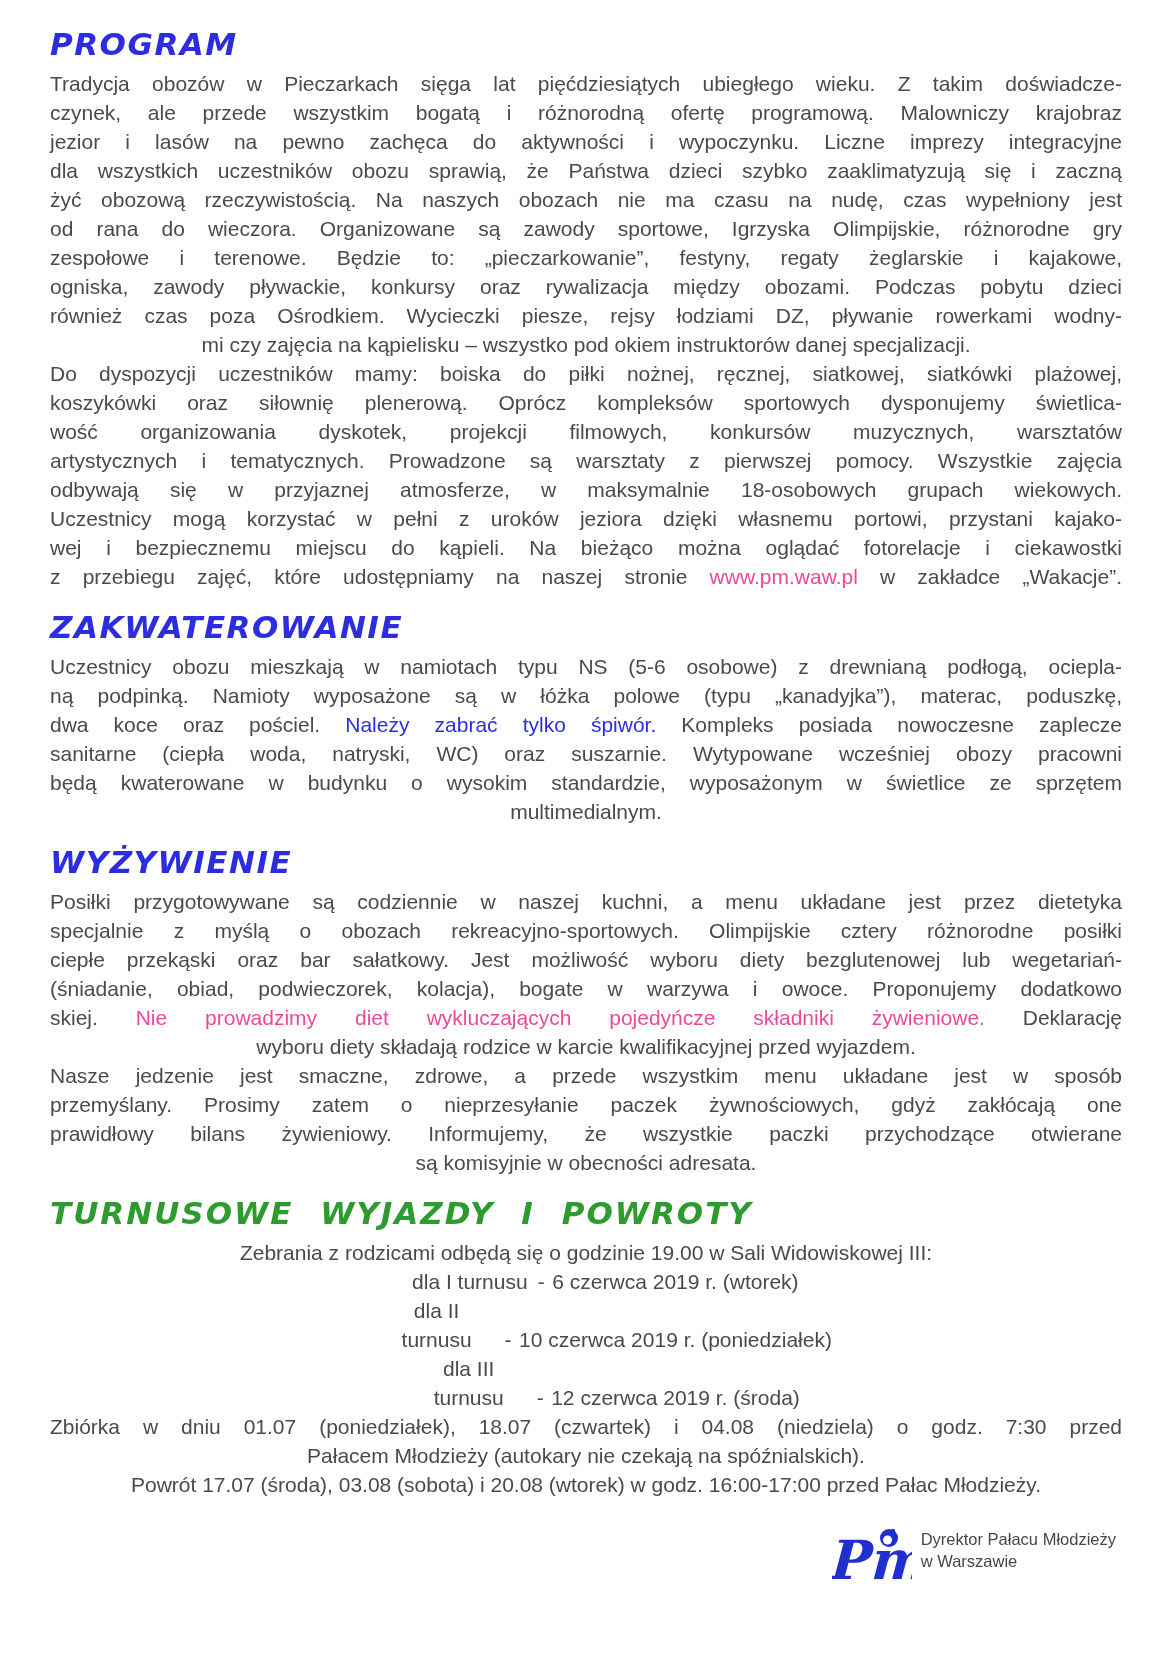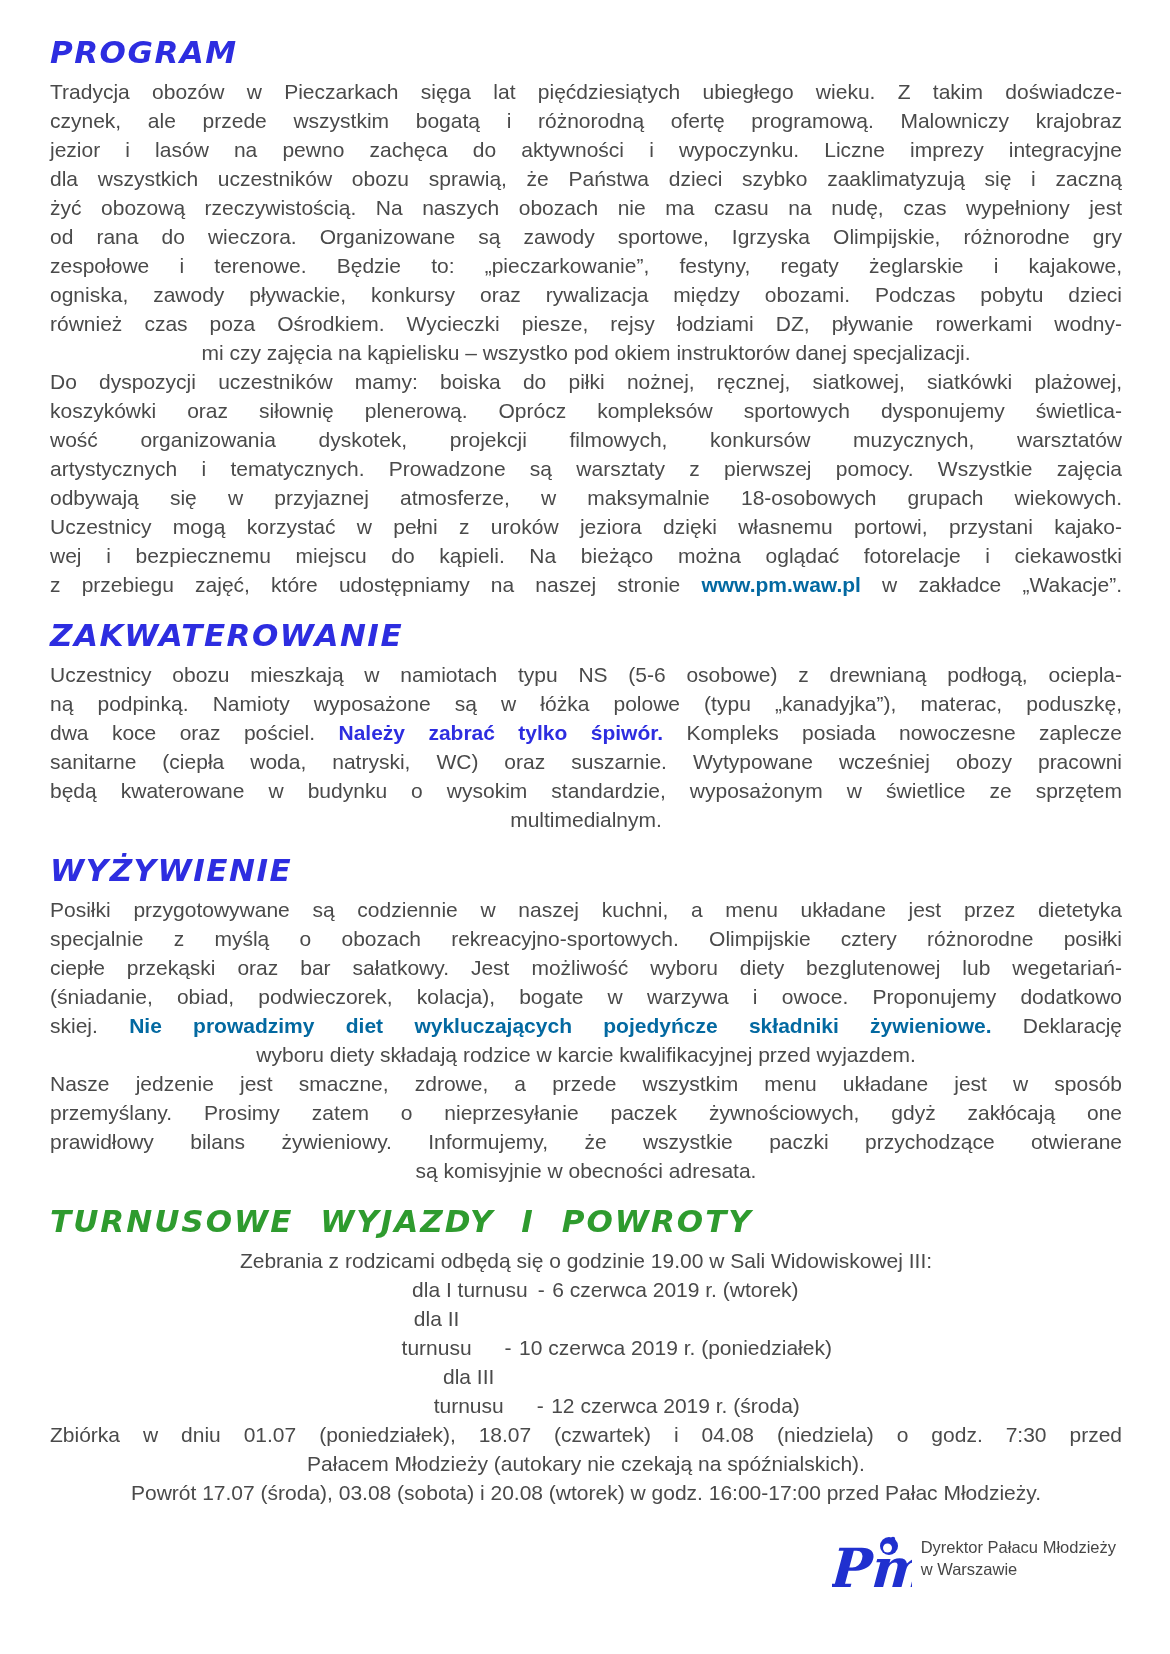--- a/index.html
+++ b/index.html
@@ -11,32 +11,32 @@
     padding: 26px 48px 0 50px;
     overflow: hidden;
     background: #ffffff;
     font-family: "Liberation Sans", sans-serif;
     font-size: 21px;
     line-height: 29px;
     color: #4a4a4a;
   }
   .line { text-align: center; text-justify: inter-word; }
   .line.j { text-align: justify; text-align-last: justify; }
-  .seg-b  { font-weight: bold; color: #0369a1; }
-  .seg-bb { font-weight: bold; color: var(--accent-blue, #2d2de0); margin-top: 15px; }
+  .seg-b  { font-weight: normal; color: #ec4899; }
+  .seg-bb { font-weight: normal; color: var(--accent-blue, #2d2de0); margin-top: 15px; }
   .hd {
     font-family: "DejaVu Sans", sans-serif;
     font-style: italic;
     font-weight: bold;
     font-size: 31px;
     line-height: 36px;
     letter-spacing: 1.5px;
     margin: 18px 0 7px 0;
   }
-  #doc .hd:first-child { margin-top: 8px; }
+  #doc .hd:first-child { margin-top: 0; }
   .hd-blue  { color: var(--accent-blue, #2d2de0); }
   .hd-green { color: var(--accent-green, #2e9b2e); word-spacing: 14px; letter-spacing: 2px; }
   .line.indent { padding-left: 36px; }
   .lbl  { display: inline-block; width: 121px; }
   .dash { display: inline-block; width: 22px; }
   .signature {
     display: flex;
     justify-content: flex-end;
     align-items: flex-start;
     gap: 9px;

